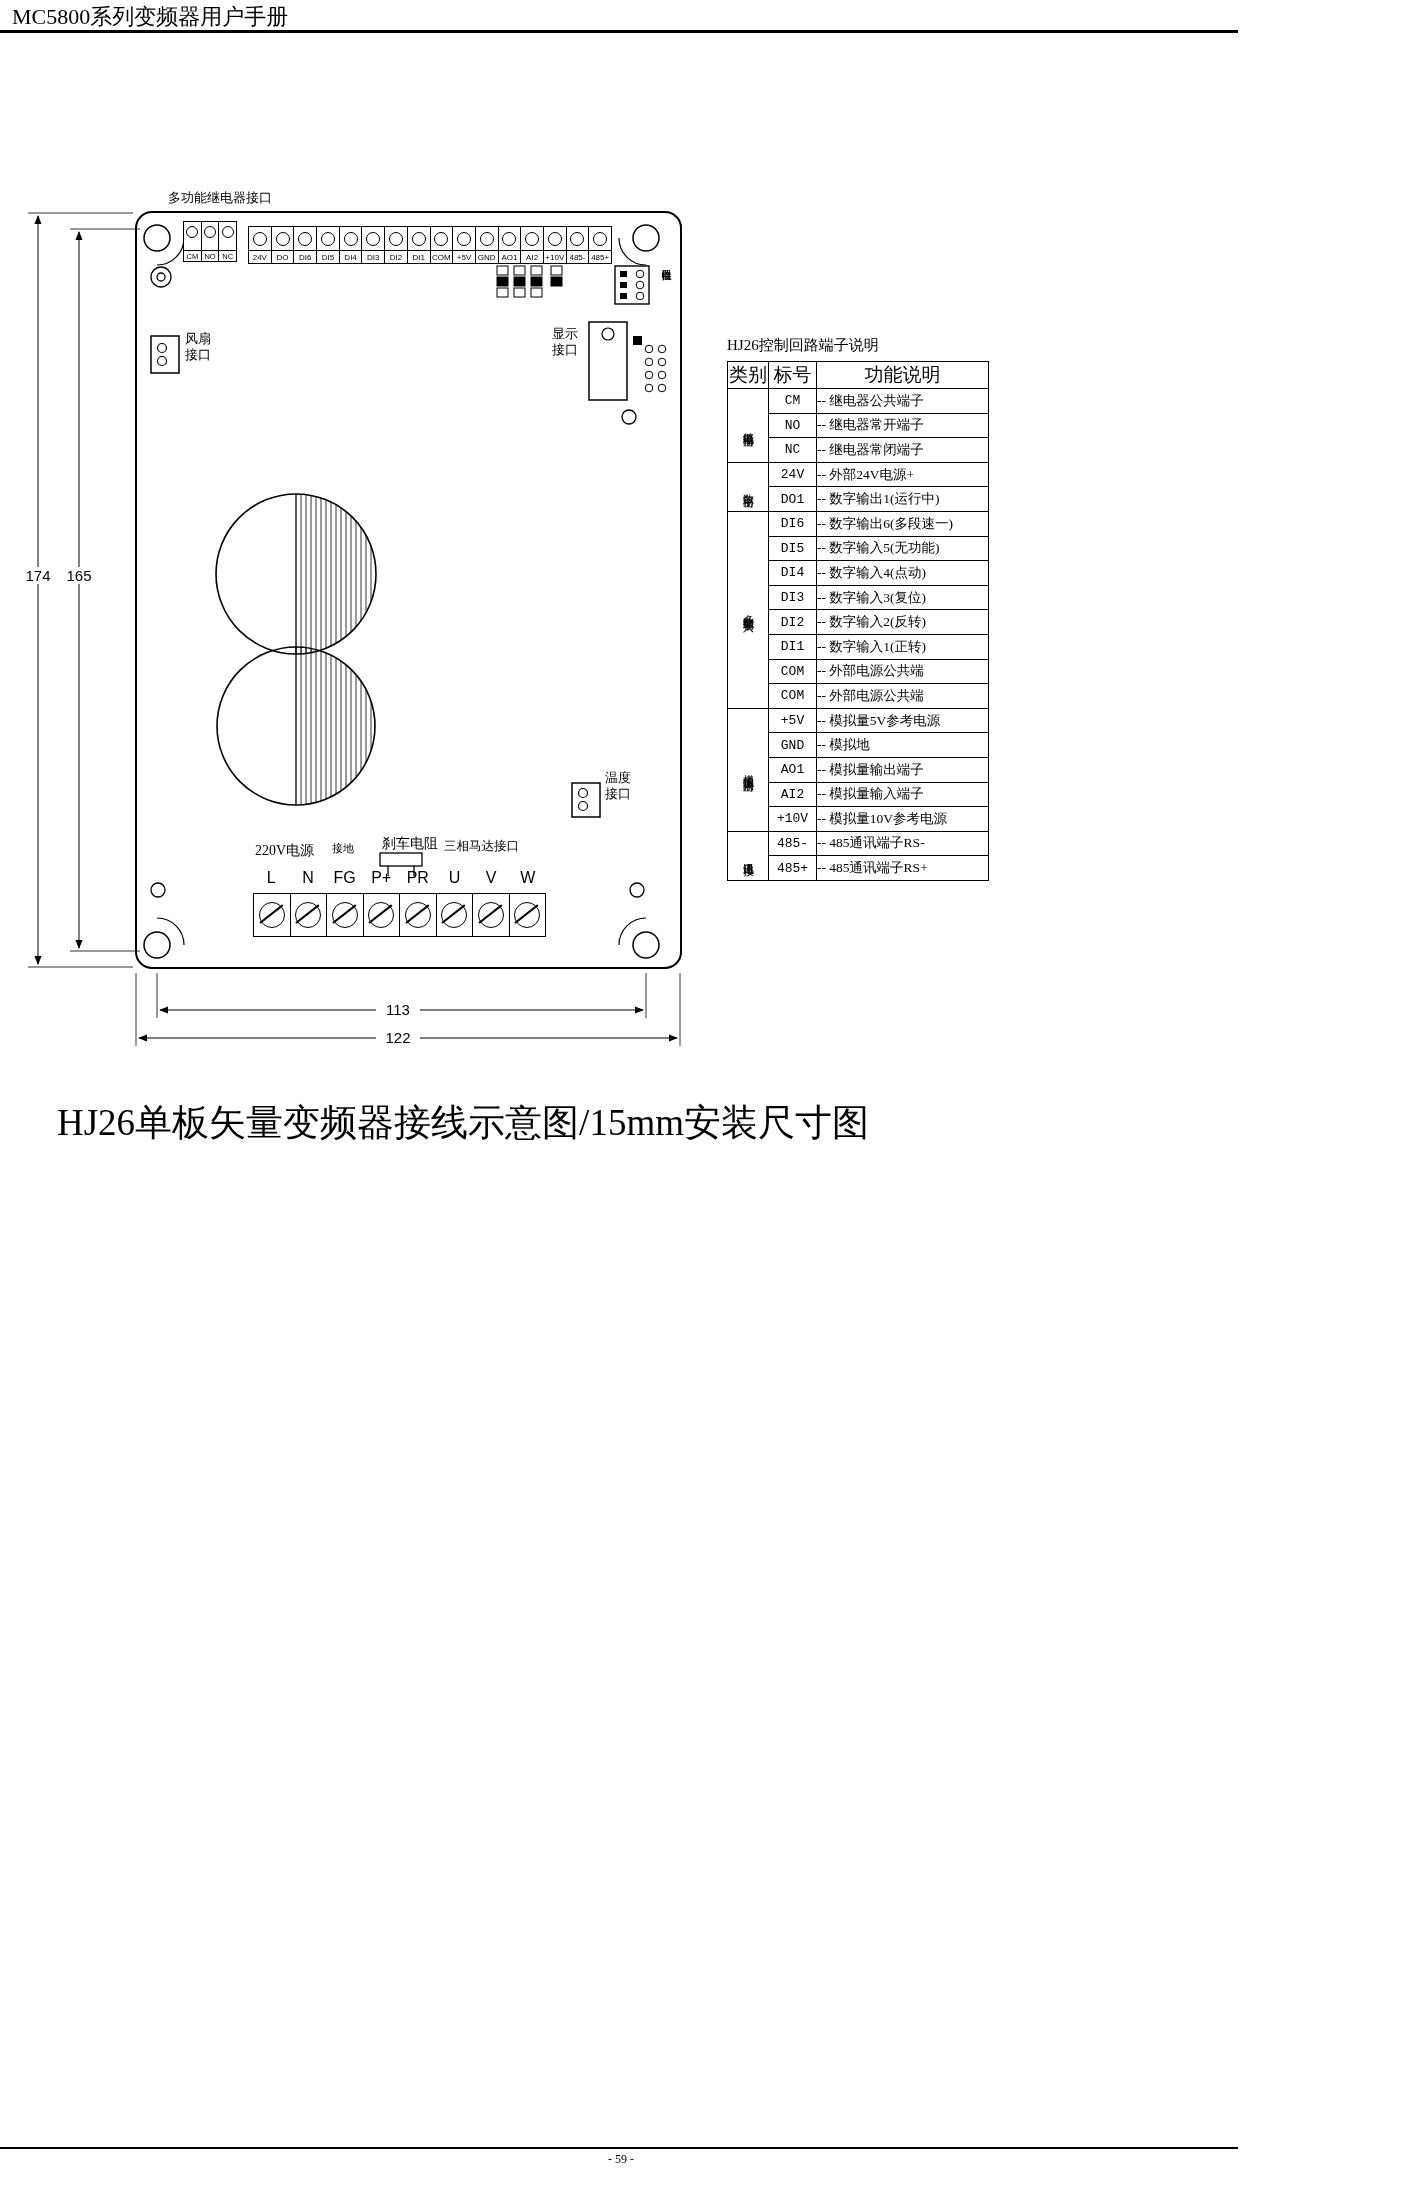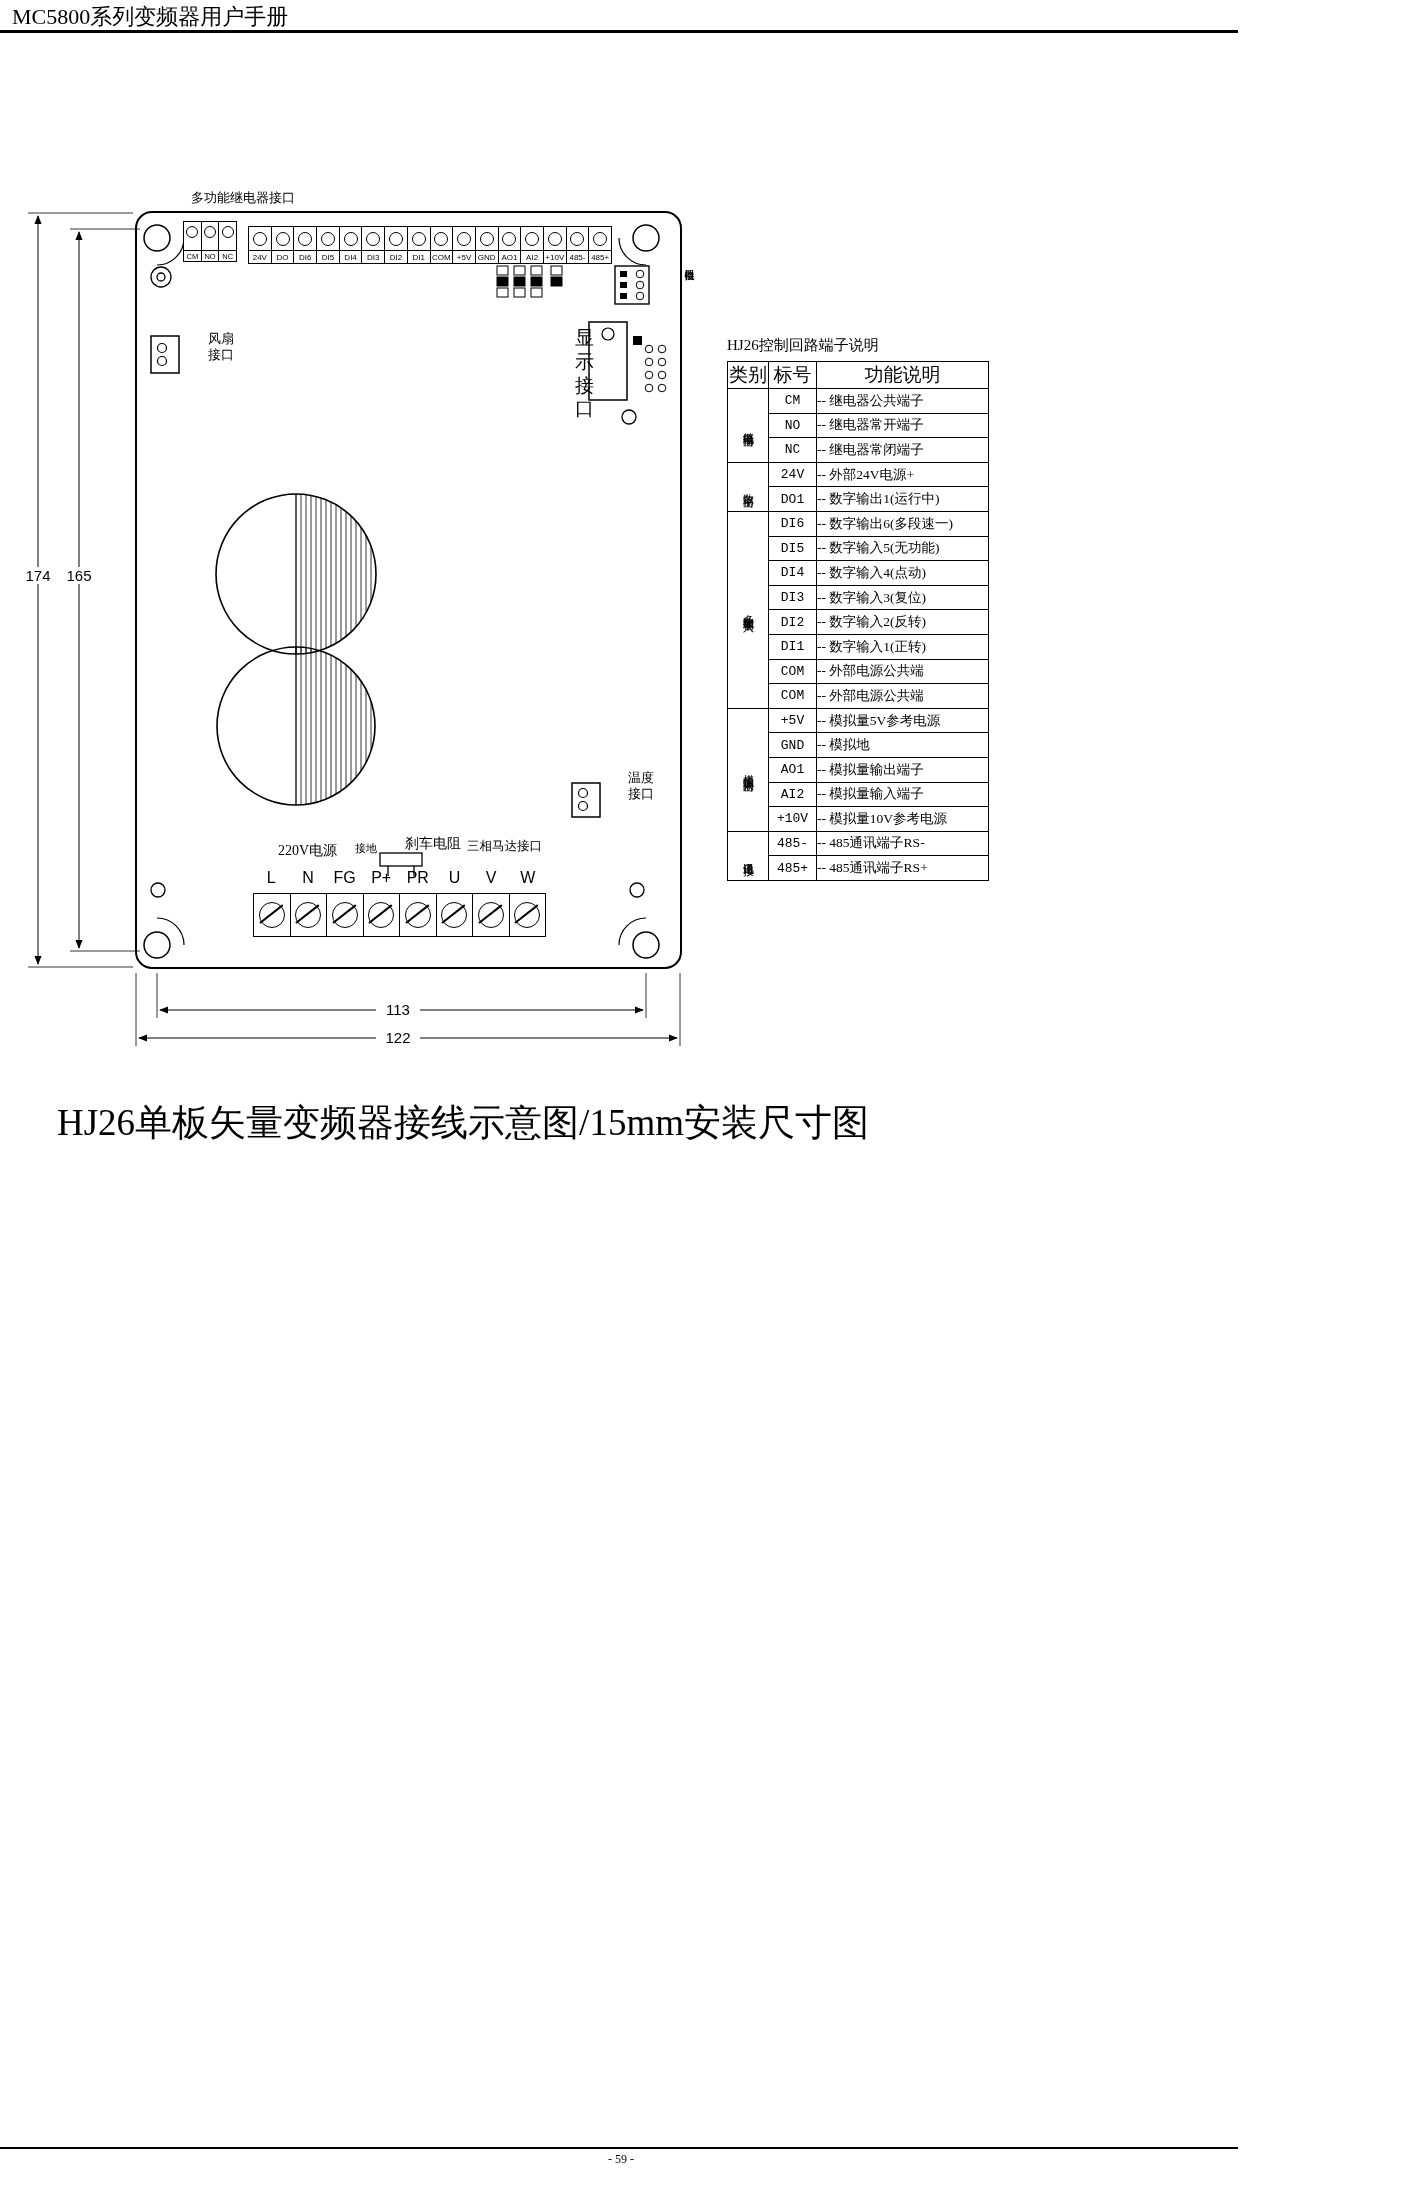--- a/index.html
+++ b/index.html
@@ -11,24 +11,24 @@
   .title{position:absolute;left:178px;top:100px;margin:0;font-size:33px;font-weight:bold;
          font-family:"Liberation Sans","DejaVu Sans",sans-serif;}
 
   .caption{position:absolute;left:57px;top:1098px;font-size:37px;white-space:nowrap;}
   .footer-rule{position:absolute;left:0;right:0;top:2147px;height:2px;background:#000;}
   .footer{position:absolute;left:2px;top:2152px;width:100%;text-align:center;font-size:12px;}
 
   .diagram{position:absolute;left:0;top:0;width:1402px;height:1100px;}
   .diagram svg{position:absolute;left:0;top:0;}
 
-  .lbl{position:absolute;line-height:1.25;margin-left:23px;}
+  .lbl{position:absolute;line-height:1.25;}
   .lbl-relayif{left:168px;top:190px;font-size:13px;}
   .lbl-fan{left:185px;top:331px;width:30px;font-size:13px;}
-  .lbl-disp{left:552px;top:326px;width:30px;font-size:19px;}
+  .lbl-disp{left:552px;top:326px;width:30px;font-size:13px;}
   .lbl-temp{left:605px;top:770px;width:30px;font-size:13px;}
   .lbl-pot{left:660px;top:262px;font-size:10px;height:34px;line-height:13px;
            writing-mode:vertical-rl;text-orientation:upright;}
   .lbl-220v{left:255px;top:842px;font-size:14px;}
   .lbl-gnd{left:332px;top:842px;font-size:11px;}
   .lbl-brake{left:382px;top:835px;font-size:14px;}
   .lbl-motor{left:444px;top:839px;font-size:12.5px;}
 
   
   .strip{position:absolute;display:flex;flex-direction:column;background:#fff;}

